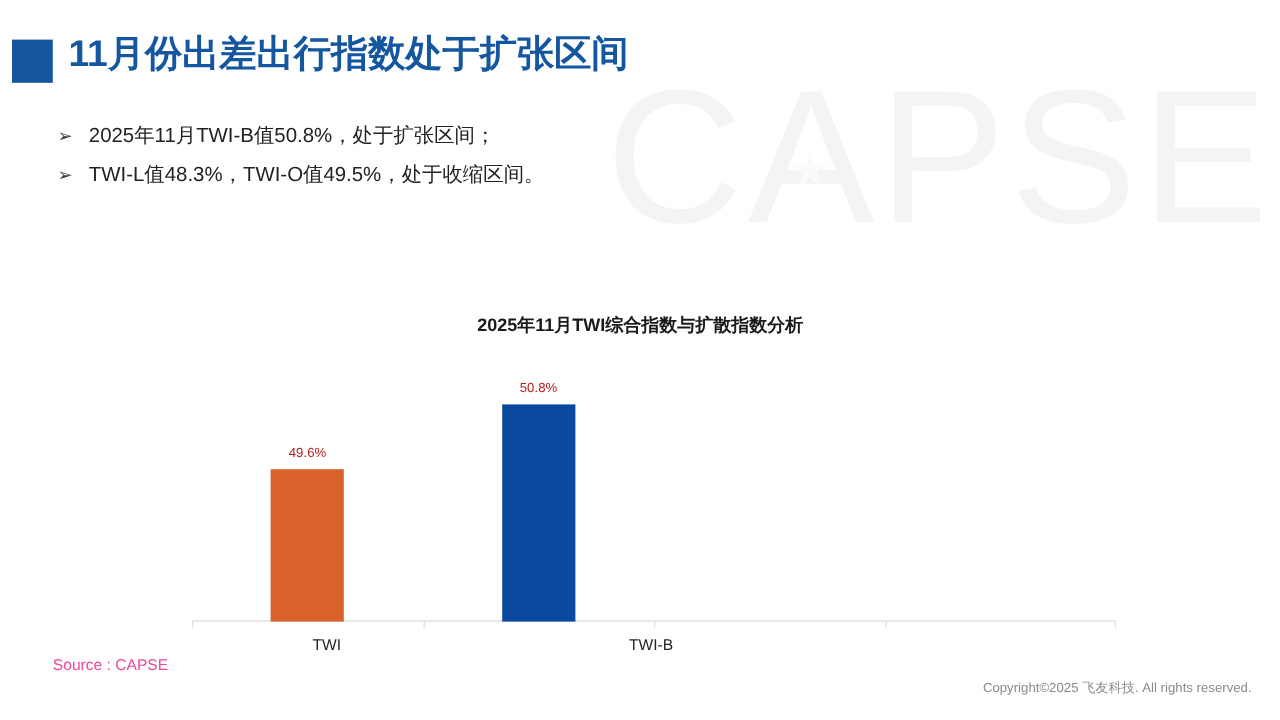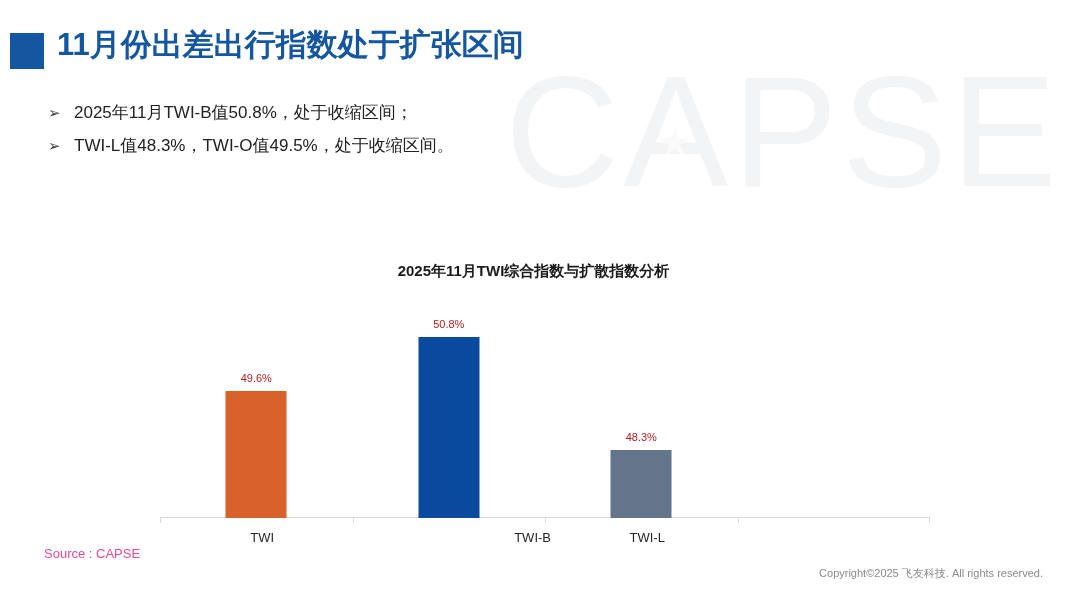--- a/index.html
+++ b/index.html
@@ -150,21 +150,21 @@
   .bar-label {
     position: absolute;
     left: 50%;
     transform: translateX(-50%);
     font-size: 11px;
     color: #b91c1c;
     white-space: nowrap;
   }
   .cat-label {
     position: absolute;
-    left: 6px;
+    left: 16px;
     width: 192.5px;
     bottom: -27px;
     text-align: center;
     font-size: 13px;
     color: #262626;
   }
 
   
   .source-note {
     position: absolute;
@@ -191,21 +191,21 @@
     <span>CAPSE</span>
     <span class="wm-star">★</span>
   </div>
 
   <div class="accent-square"></div>
   <div class="page-title">11月份出差出行指数处于扩张区间</div>
 
   <div class="bullets">
     <div class="bullet-row">
       <span class="bullet-mark">➢</span>
-      <span class="bullet-text">2025年11月TWI-B值50.8%，处于收缩区间；</span>
+      <span class="bullet-text">2025年11月TWI-B值50.8%，处于扩张区间；</span>
     </div>
     <div class="bullet-row">
       <span class="bullet-mark">➢</span>
       <span class="bullet-text">TWI-L值48.3%，TWI-O值49.5%，处于收缩区间。</span>
     </div>
   </div>
 
   <div class="chart-area">
     <div class="chart-title">2025年11月TWI综合指数与扩散指数分析</div>
 
@@ -214,25 +214,20 @@
     <div class="cat" style="left: 0px; width: 192.5px;">
           <div class="bar" style="height: 127px; background: rgb(217, 98, 43);"></div>
           <div class="bar-label" style="bottom: 134px;">49.6%</div>
           <div class="cat-label" style="width: 192.5px;">TWI</div>
         </div>
         <div class="cat" style="left: 192.5px; width: 192.5px;">
           <div class="bar" style="height: 181px; background: rgb(10, 74, 158);"></div>
           <div class="bar-label" style="bottom: 188px;">50.8%</div>
           <div class="cat-label" style="width: 192.5px; text-align: right;">TWI-B</div>
         </div>
-        <div class="cat" style="left: 385px; width: 192.5px;">
-          <div class="bar" style="height: 68px; background: rgb(100, 116, 139);"></div>
-          <div class="bar-label" style="bottom: 75px;">48.3%</div>
-          <div class="cat-label" style="width: 192.5px;">TWI-L</div>
-        </div>
         <div class="tick" style="left: 0px;"></div>
         <div class="tick" style="left: 192.5px;"></div>
         <div class="tick" style="left: 385px;"></div>
         <div class="tick" style="left: 577.5px;"></div>
         <div class="tick" style="left: 769px;"></div>
       </div>
   </div>
 
   <div class="source-note">Source : CAPSE</div>
   <div class="copyright">Copyright©2025 飞友科技. All rights reserved.</div>

